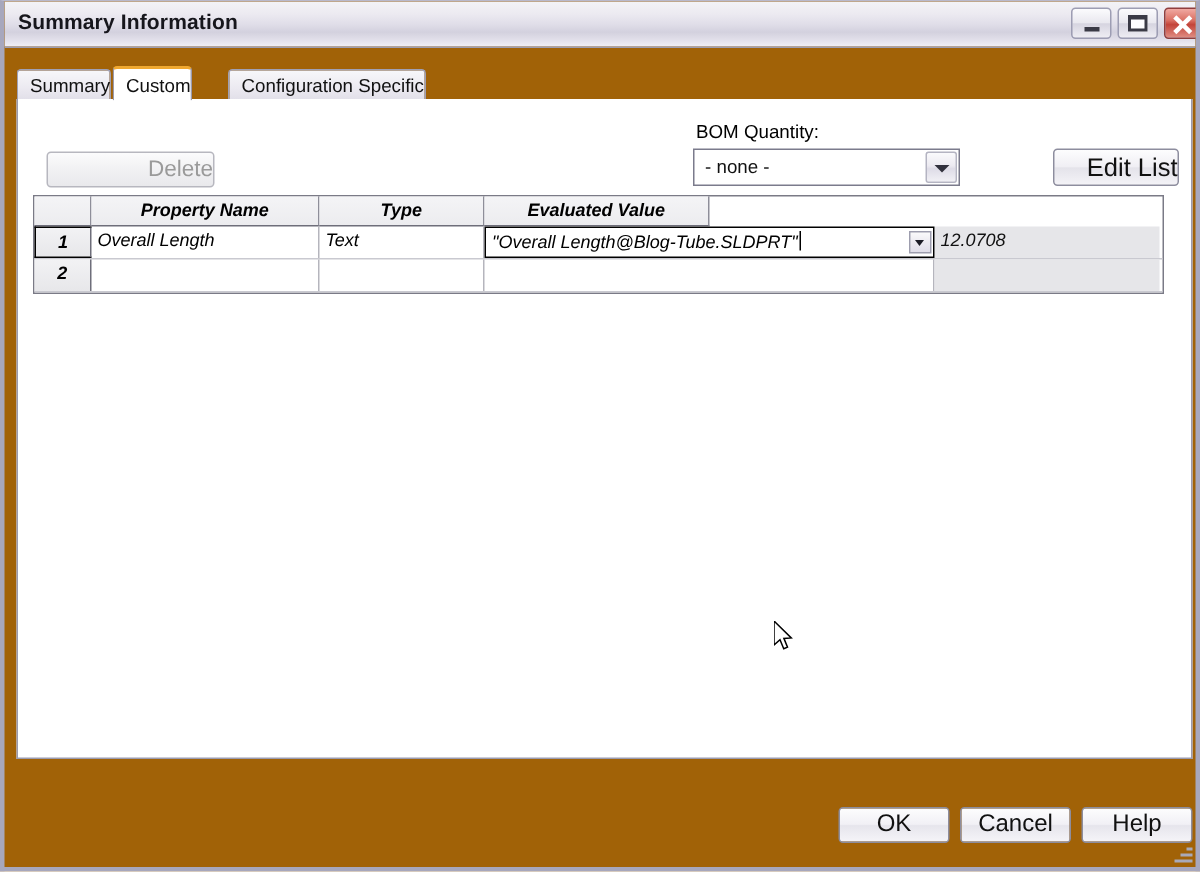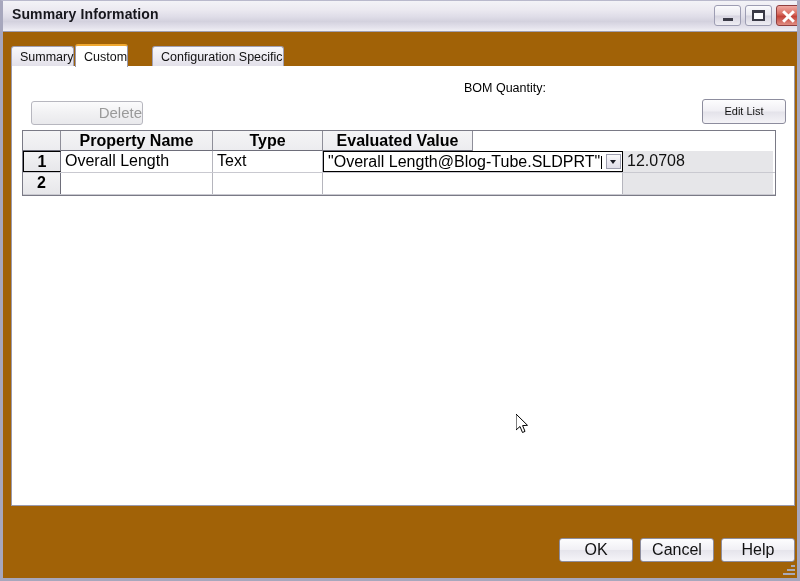--- a/index.html
+++ b/index.html
@@ -203,23 +203,23 @@
     border-right: 5px solid transparent;
     border-top: 5px solid #31313d;
   }
 
   
   #edit-list-btn {
     position: absolute;
     left: 690px; top: 33px;
     width: 84px; height: 25px;
     box-sizing: border-box;
-    font-size: 11px;
+    font-size: 17px;
     color: #111;
-    text-align: center;
+    text-align: right;
     line-height: 23px;
     background: linear-gradient(to bottom, #fdfdfe 0%, #f0eff4 48%, #e4e3ea 52%, #f4f3f7 100%);
     border: 1px solid #8d8d9e;
     border-radius: 3px;
     cursor: default;
   }
 
   
   #grid {
     position: absolute;
@@ -227,26 +227,27 @@
     width: 752px;
     border: 1px solid #7a7a86;
     background: #ffffff;
     box-sizing: content-box;
   }
   .grid-row { display: flex; height: 21px; }
   .grid-row.header-row { height: 20px; }
   .cell {
     box-sizing: border-box;
     height: 100%;
-    font-size: 16px;
+    font-size: 12px;
     line-height: 19px;
     overflow: hidden;
     white-space: nowrap;
     border-right: 1px solid #b5b5bd;
     padding: 0 4px;
+    font-style: italic;
   }
   
   .c-num  { width: 38px;  flex: 0 0 38px;  }
   .c-prop { width: 152px; flex: 0 0 152px; }
   .c-type { width: 110px; flex: 0 0 110px; }
   .c-val  { width: 300px; flex: 0 0 300px; }
   .c-eval { width: 150px; flex: 0 0 150px; border-right: none; }
 
   .header-row .cell {
     background: linear-gradient(to bottom, #f4f4f6 0%, #ececef 100%);
@@ -384,20 +385,24 @@
   </div>
 
   <div id="panel">
 
     <div id="delete-btn">
       <span>Delete</span>
     </div>
 
     <div id="bom-label">BOM Quantity:</div>
 
+    <div id="bom-combo">
+      <span id="bom-combo-value">- none -</span>
+      <span id="bom-combo-arrow"></span>
+    </div>
 
     <div id="edit-list-btn">
       <span>Edit List</span>
     </div>
 
     <div id="grid">
 
       <div class="grid-row header-row">
         <div class="cell c-num"></div>
         <div class="cell c-prop">Property Name</div>

